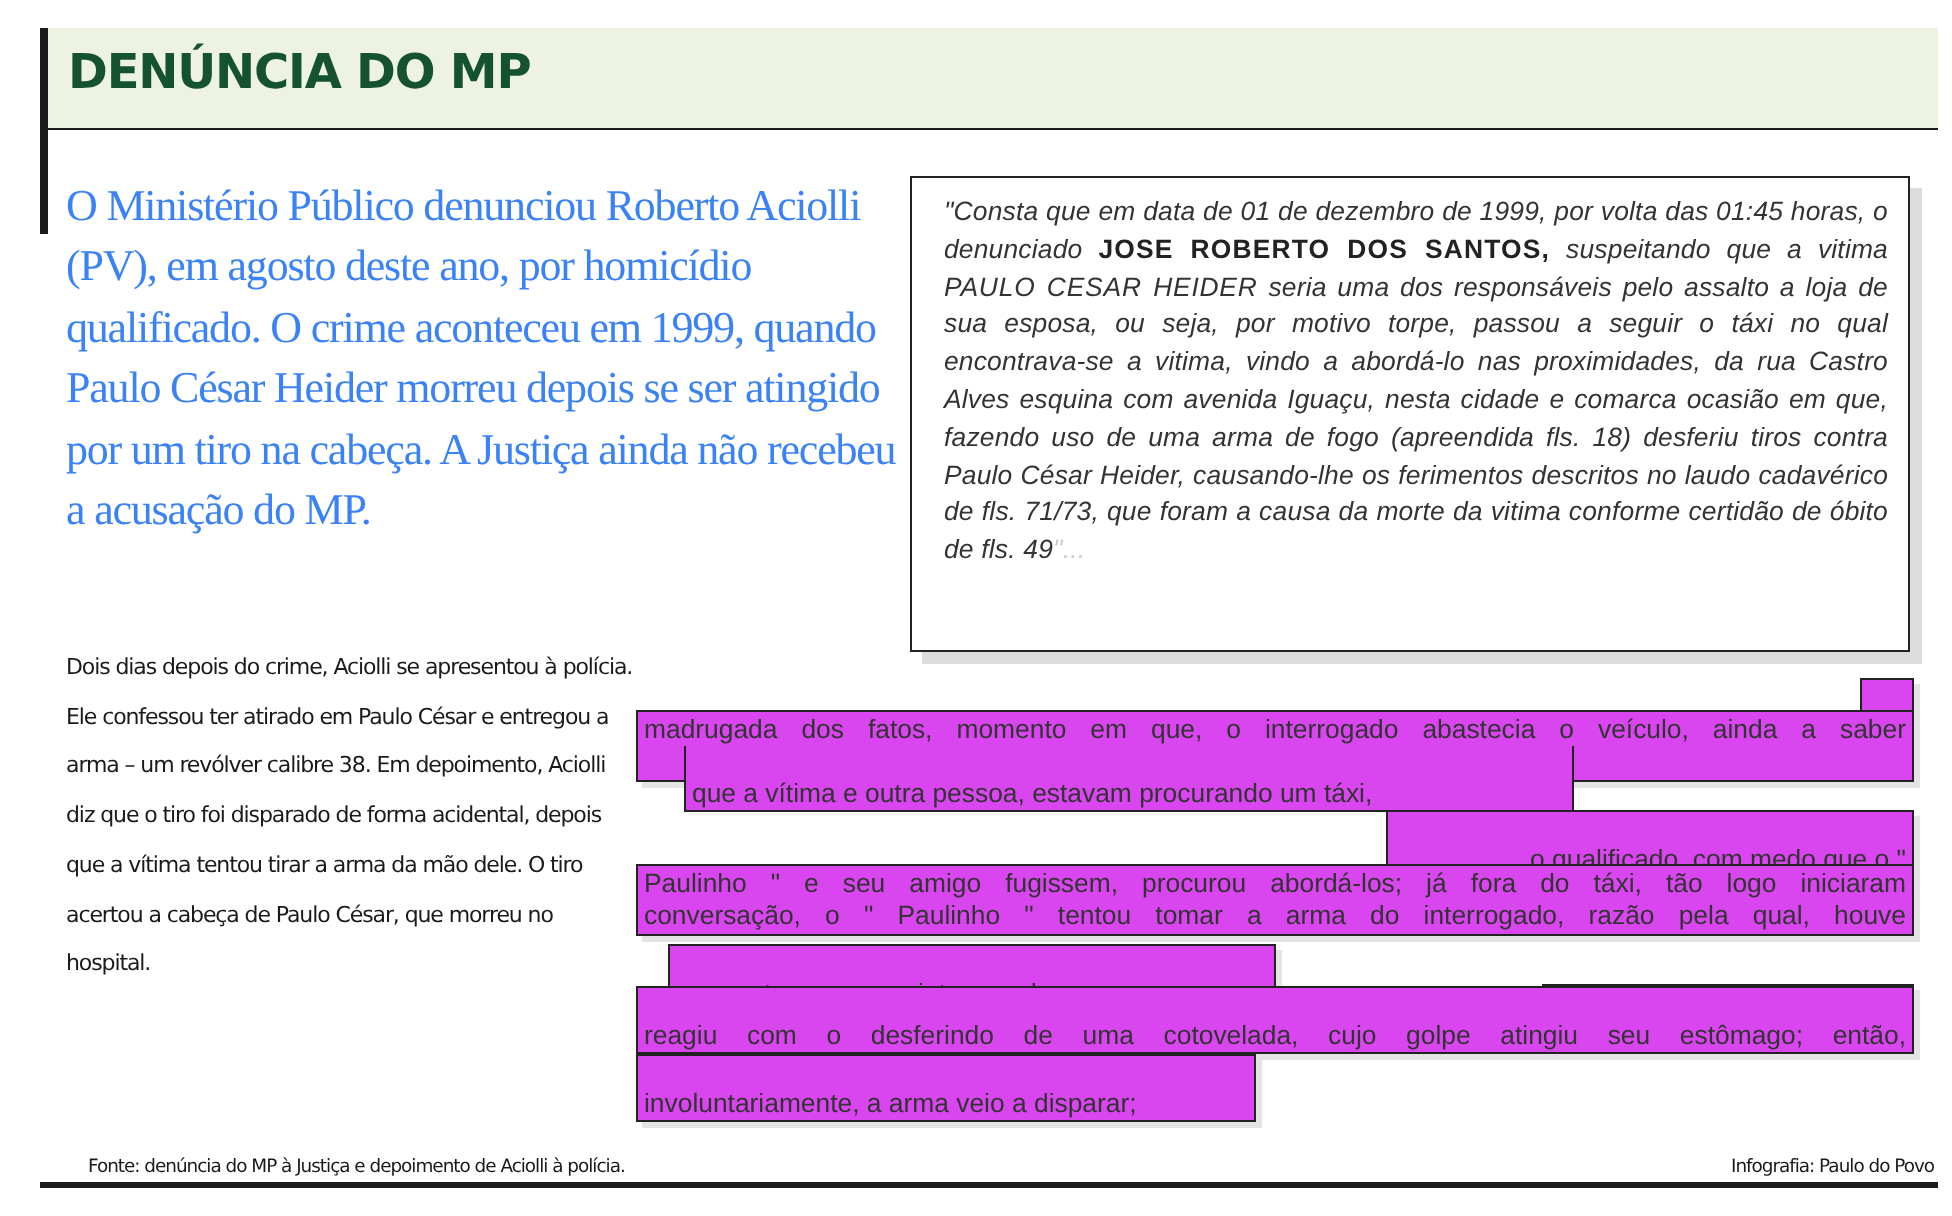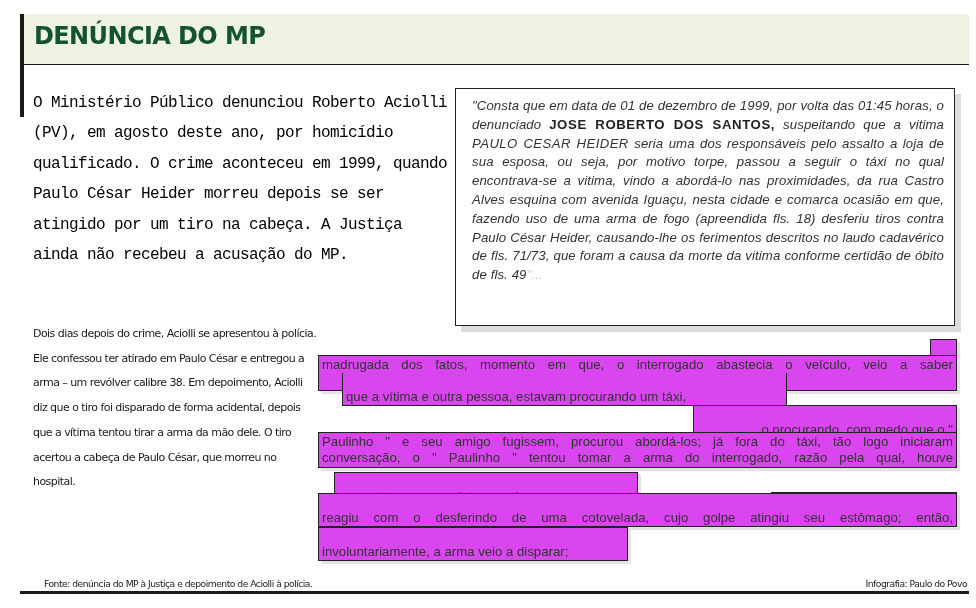--- a/index.html
+++ b/index.html
@@ -1,20 +1,20 @@
 <!DOCTYPE html>
 <html><head>
   <meta charset="utf-8">
   <style>
     html, body { margin: 0; padding: 0; background: #ffffff; }
     body { width: 976px; height: 608px; position: relative; overflow: hidden; font-family: "Liberation Sans", sans-serif; color: #1a1a1a; }
     .header-band { position: absolute; left: 20px; top: 14px; width: 949px; height: 50px; background: #edf3e0; border-bottom: 1.5px solid #1a1a1a; }
     .left-rule { position: absolute; left: 20px; top: 14px; width: 4px; height: 103px; background: #1a1a1a; }
     .title { position: absolute; left: 34px; top: 22px; font-family: "DejaVu Sans", sans-serif; font-weight: bold; font-size: 24px; letter-spacing: -0.6px; color: #14532d; }
-    .lead { position: absolute; left: 33px; top: 88px; width: 415px; font-family: Liberation Mono, monospace; font-size: 16px; line-height: 30.4px; letter-spacing: -0.6px; color: #000000; }
+    .lead { position: absolute; left: 33px; top: 88px; width: 415px; font-family: Liberation Serif, serif; font-size: 22px; line-height: 30.4px; letter-spacing: -0.6px; color: #3b82f6; }
     .body-text { position: absolute; left: 33px; top: 322px; width: 285px; font-family: "DejaVu Sans", sans-serif; font-size: 11px; line-height: 24.7px; letter-spacing: -0.55px; color: #1a1a1a; }
     .doc-box { position: absolute; left: 455px; top: 88px; width: 500px; height: 238px; border: 1.5px solid #222; background: #fff; box-shadow: 6px 6px 0 #dcdcdc; box-sizing: border-box; padding: 8px 10px 4px 16px; }
     .doc-text { font-family: "Liberation Sans", sans-serif; font-style: italic; font-size: 13.2px; line-height: 18.8px; color: #333; text-align: justify; letter-spacing: 0.1px; }
     .doc-text b { font-style: normal; font-weight: bold; letter-spacing: 0.6px; color: #222; }
     .doc-text .upper { letter-spacing: 0.4px; }
     .faded { color: #ccc; }
     .strip { position: absolute; background: #d946ef; border: 1.5px solid #222; box-sizing: border-box; font-family: "Liberation Sans", sans-serif; font-size: 13.2px; line-height: 16px; color: #333; white-space: nowrap; overflow: hidden; padding: 16px 3px; box-shadow: 3px 3px 0 #e4e4e4; text-align: justify; }
     .just { display: block; text-align: justify; text-align-last: justify; }
     .footer-src { position: absolute; left: 20px; top: 578px; font-family: "DejaVu Sans", sans-serif; font-size: 9.2px; letter-spacing: -0.5px; color: #1a1a1a; margin-left: 24px; }
     .footer-credit { position: absolute; right: 9px; top: 578px; font-family: "DejaVu Sans", sans-serif; font-size: 9.2px; letter-spacing: -0.5px; color: #1a1a1a; }
@@ -30,25 +30,25 @@
 <div class="lead">O Ministério Público denunciou Roberto Aciolli (PV), em agosto deste ano, por homicídio qualificado. O crime aconteceu em 1999, quando Paulo César Heider morreu depois se ser atingido por um tiro na cabeça. A Justiça ainda não recebeu a acusação do MP.</div>
 
 <div class="body-text">Dois dias depois do crime, Aciolli se apresentou à polícia. Ele confessou ter atirado em Paulo César e entregou a arma – um revólver calibre 38. Em depoimento, Aciolli diz que o tiro foi disparado de forma acidental, depois que a vítima tentou tirar a arma da mão dele.  O tiro acertou a cabeça de Paulo César, que morreu no hospital.</div>
 
 <div class="doc-box">
   <div class="doc-text"><span>"Consta que em data de 01 de dezembro de 1999, por volta das 01:45 horas, o denunciado </span><b>JOSE ROBERTO DOS SANTOS,</b><span> suspeitando que a vitima </span><span class="upper">PAULO CESAR HEIDER</span><span> seria uma dos responsáveis pelo assalto  a loja de sua esposa, ou seja, por motivo torpe, passou  a seguir o táxi no qual encontrava-se a vitima, vindo a abordá-lo nas proximidades, da rua Castro Alves esquina com avenida Iguaçu, nesta cidade e comarca ocasião em que, fazendo uso de uma arma de fogo (apreendida fls. 18) desferiu tiros contra Paulo César Heider, causando-lhe os ferimentos descritos no laudo cadavérico de fls. 71/73, que foram a causa da morte da vitima conforme certidão de óbito de fls. 49</span><span class="faded">"...</span></div>
 </div>
 
 <div class="strip" style="left:930px; top:339px; width:27px; height:17px; text-align:right;">na</div>
 <div class="strip" style="left:318px; top:355px; width:639px; height:36px; white-space:normal; padding-top:1px;">
-  <span class="just">madrugada dos fatos, momento em que, o interrogado abastecia o veículo, veio a saber</span>
+  <span class="just">madrugada dos fatos, momento em que, o interrogado abastecia o veículo, ainda a saber</span>
 </div>
 <div class="strip" style="left:318px; top:373px; width:445px; height:20px; box-shadow:none; border-top:none;margin-left:24px;">que a vítima e outra pessoa, estavam procurando um táxi,</div>
 
-<div class="strip" style="left:693px; top:405px; width:264px; height:18px; text-align:right;">o procurando, com medo que o "</div>
+<div class="strip" style="left:693px; top:405px; width:264px; height:18px; text-align:right;">o qualificado, com medo que o "</div>
 
 <div class="strip" style="left:318px; top:432px; width:639px; height:36px; white-space:normal; padding-top:1px;">
   <span class="just">Paulinho " e seu amigo fugissem, procurou abordá-los; já fora do táxi, tão logo iniciaram</span>
   <span class="just">conversação, o " Paulinho " tentou tomar a arma do interrogado, razão pela qual, houve</span>
 </div>
 <div class="strip" style="left:334px; top:472px; width:304px; height:16px;">momento em que, o interrogado passou a</div>
 
 <div class="strip" style="left:771px; top:492px; width:186px; height:18px; text-align:right;">" Paulinho " , novamente,</div>
 <div class="strip" style="left:318px; top:493px; width:639px; height:20px; white-space:normal;">
   <span class="just">reagiu com o desferindo de uma cotovelada, cujo golpe atingiu seu estômago; então,</span>

